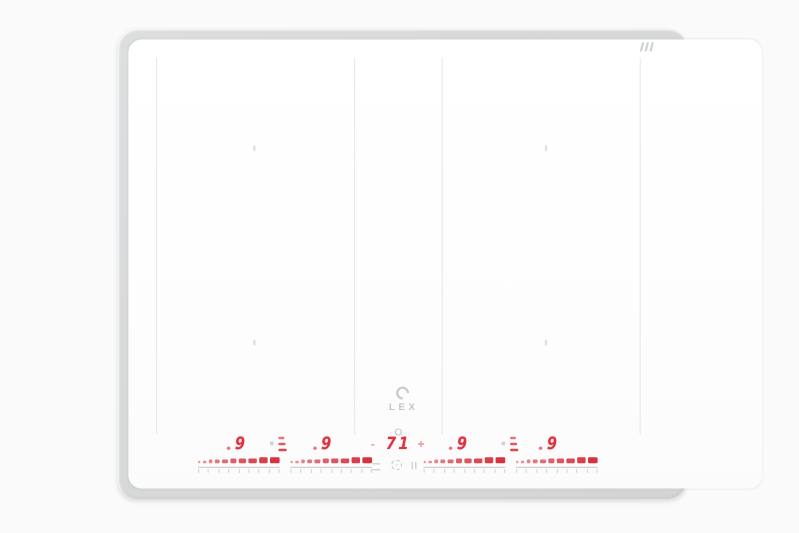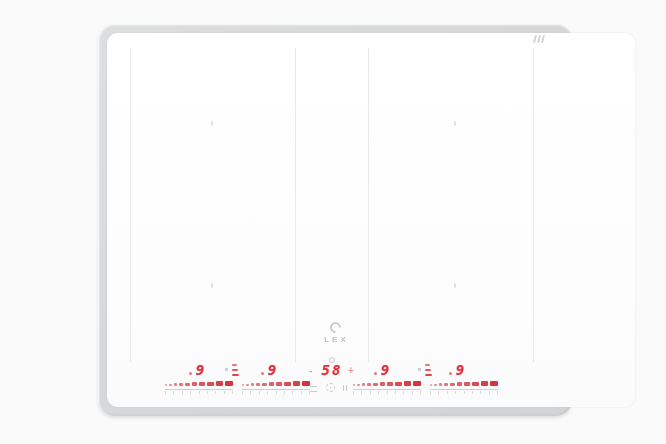--- a/index.html
+++ b/index.html
@@ -179,21 +179,21 @@
           <i></i>
           <i></i>
           <i></i>
           <i></i>
           <i></i>
           <i></i>
         </div>
 
       <div class="clock-icon"></div>
       <div class="timer-minus" style="left:202px">-</div>
-      <div class="timer-digits led">58</div>
+      <div class="timer-digits led">71</div>
       <div class="timer-plus" style="left:241px">+</div>
       <div class="menu-icon">
           <i></i>
           <i></i>
         </div>
       <div class="power-icon"></div>
       <div class="pause-icon">
           <i></i>
           <i></i>
         </div>

